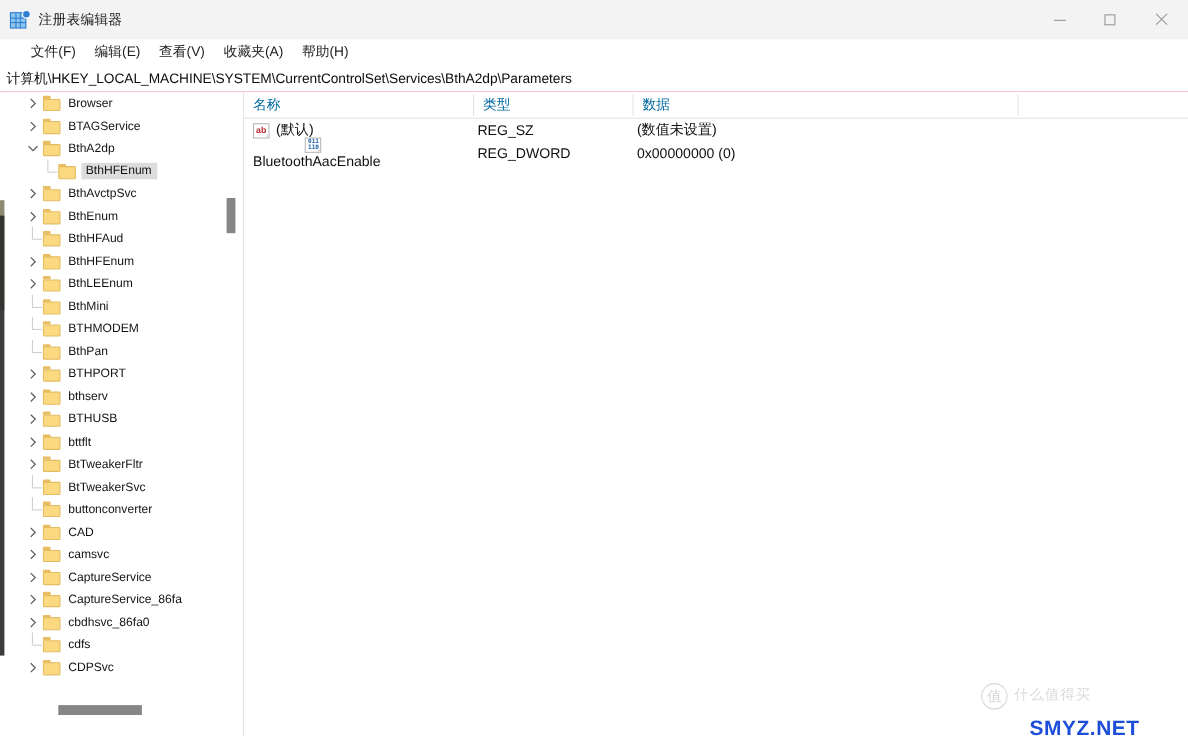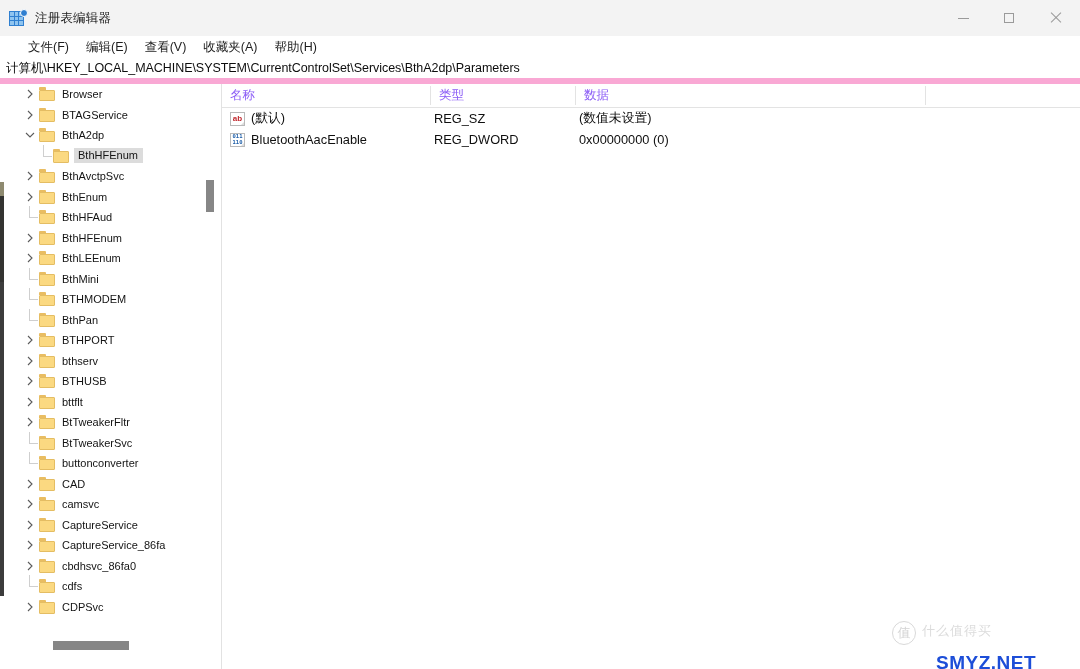--- a/index.html
+++ b/index.html
@@ -100,21 +100,21 @@
   }
 
   
   .addressbar {
     position: absolute; left: 0; top: 59px;
     width: 1080px; height: 25px;
     background: #ffffff;
     display: flex; align-items: center;
     padding-left: 6px;
     box-sizing: border-box;
-    border-bottom: 6px solid #f9a8d4;
+    border-bottom: 1px solid #f9a8d4;
   }
   .address-text {
     font-size: 12.5px; color: #0d0d0d;
     white-space: nowrap;
     letter-spacing: -.05px;
   }
 
   
   .content {
     position: absolute; left: 0; top: 84px;
@@ -244,21 +244,21 @@
   .col-header {
     position: relative;
     height: 23px;
     border-bottom: 1px solid #e3e3e3;
     background: #ffffff;
   }
   .col-header .col {
     position: absolute; top: 0;
     height: 23px;
     display: flex; align-items: center;
-    font-size: 12.5px; color: #8b5cf6;
+    font-size: 12.5px; color: #0369a1;
     padding-left: 8px;
     box-sizing: border-box;
   }
   .col-header .sep {
     position: absolute; top: 2px;
     width: 1px; height: 19px;
     background: #e3e3e3;
   }
   .value-row {
     position: relative;
@@ -721,21 +721,21 @@
               <span>(默认)</span>
             </span>
             <span class="cell" style="left:212px;">
               <span>REG_SZ</span>
             </span>
             <span class="cell" style="left:357px;">
               <span>(数值未设置)</span>
             </span>
           </div>
           <div class="value-row">
-            <span class="cell" style="left:8px;">
+            <span class="cell" style="left:8px;flex-direction:column;">
               <span class="val-icon dword">
                 <span class="glyph">
                   <span>011</span>
                   <span>110</span>
                 </span>
                 <span class="fold"></span>
               </span>
               <span>BluetoothAacEnable</span>
             </span>
             <span class="cell" style="left:212px;">

